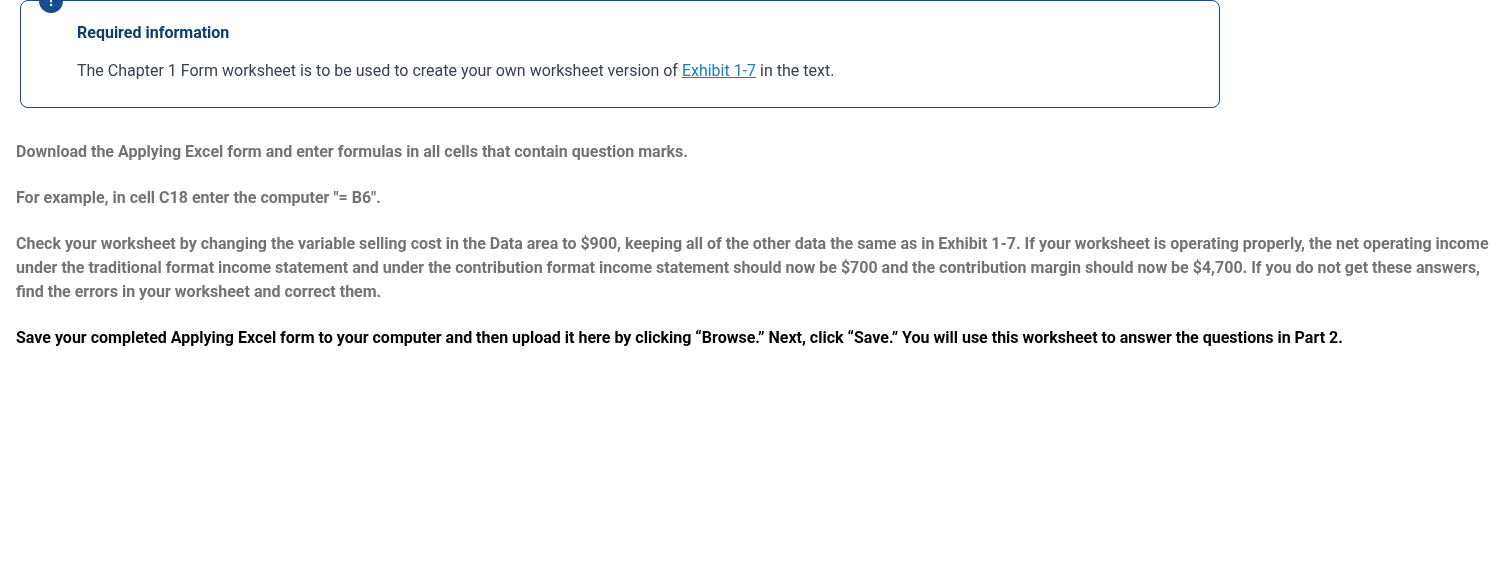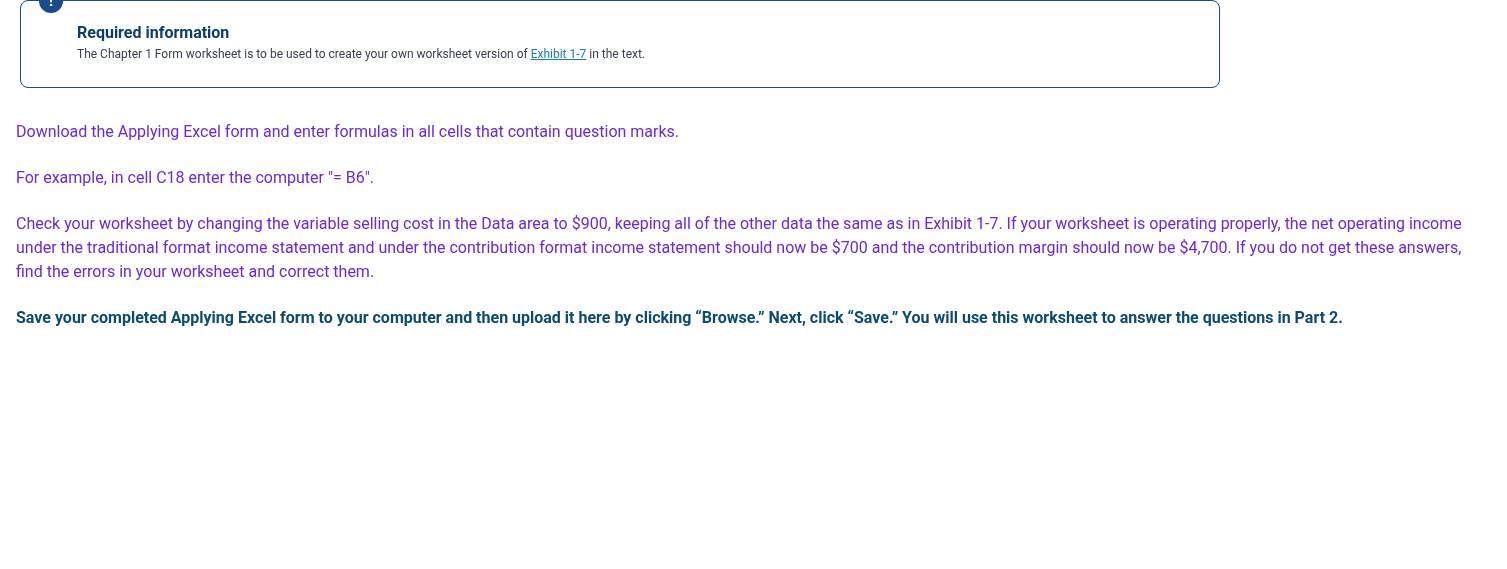--- a/index.html
+++ b/index.html
@@ -33,38 +33,39 @@
     font-size: 15px;
     display: flex;
     align-items: center;
     justify-content: center;
     line-height: 1;
   }
   .info-title {
     color: #0f3d6b;
     font-weight: 700;
     font-size: 16px;
-    margin-bottom: 0;
+    margin-bottom: 14px;
   }
   .info-body {
     color: #374151;
-    font-size: 12px;
+    font-size: 16px;
   }
   .info-body a {
     color: #1a7fb3;
     text-decoration: underline;
   }
   .content p {
     margin-bottom: 22px;
-    color: #6d28d9;
+    color: #737373;
     font-size: 16px;
+    font-weight: bold;
   }
   .content p.bold {
     font-weight: 700;
-    color: #0c4a6e;
+    color: #000000;
   }
   .link {
     color: #1a7fb3;
     text-decoration: underline;
     cursor: pointer;
   }
 </style>
 </head>
 <body>
 

